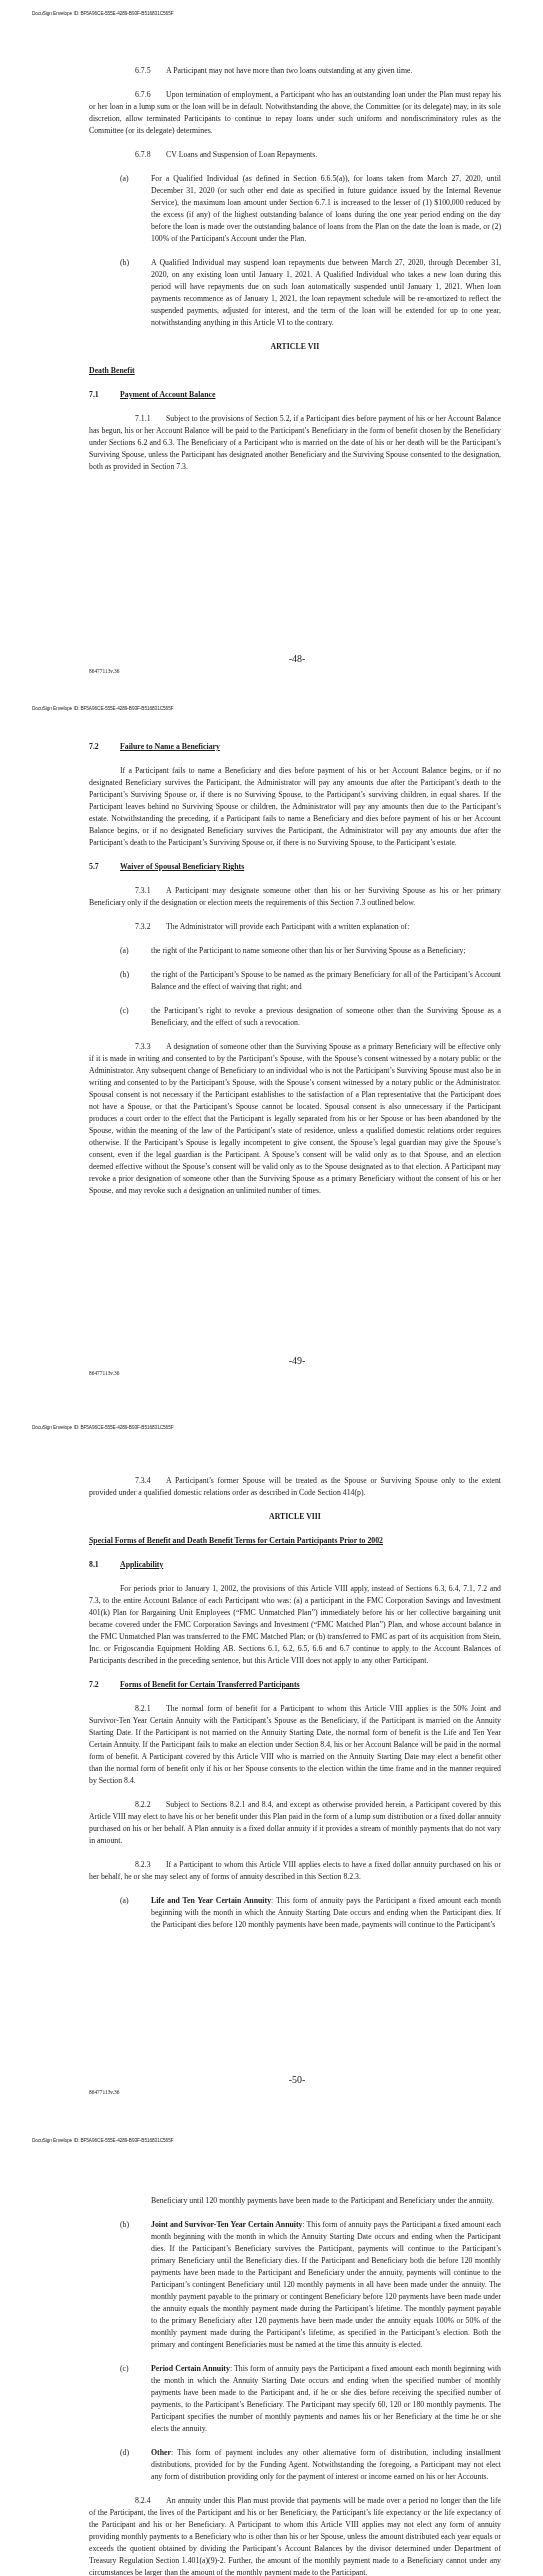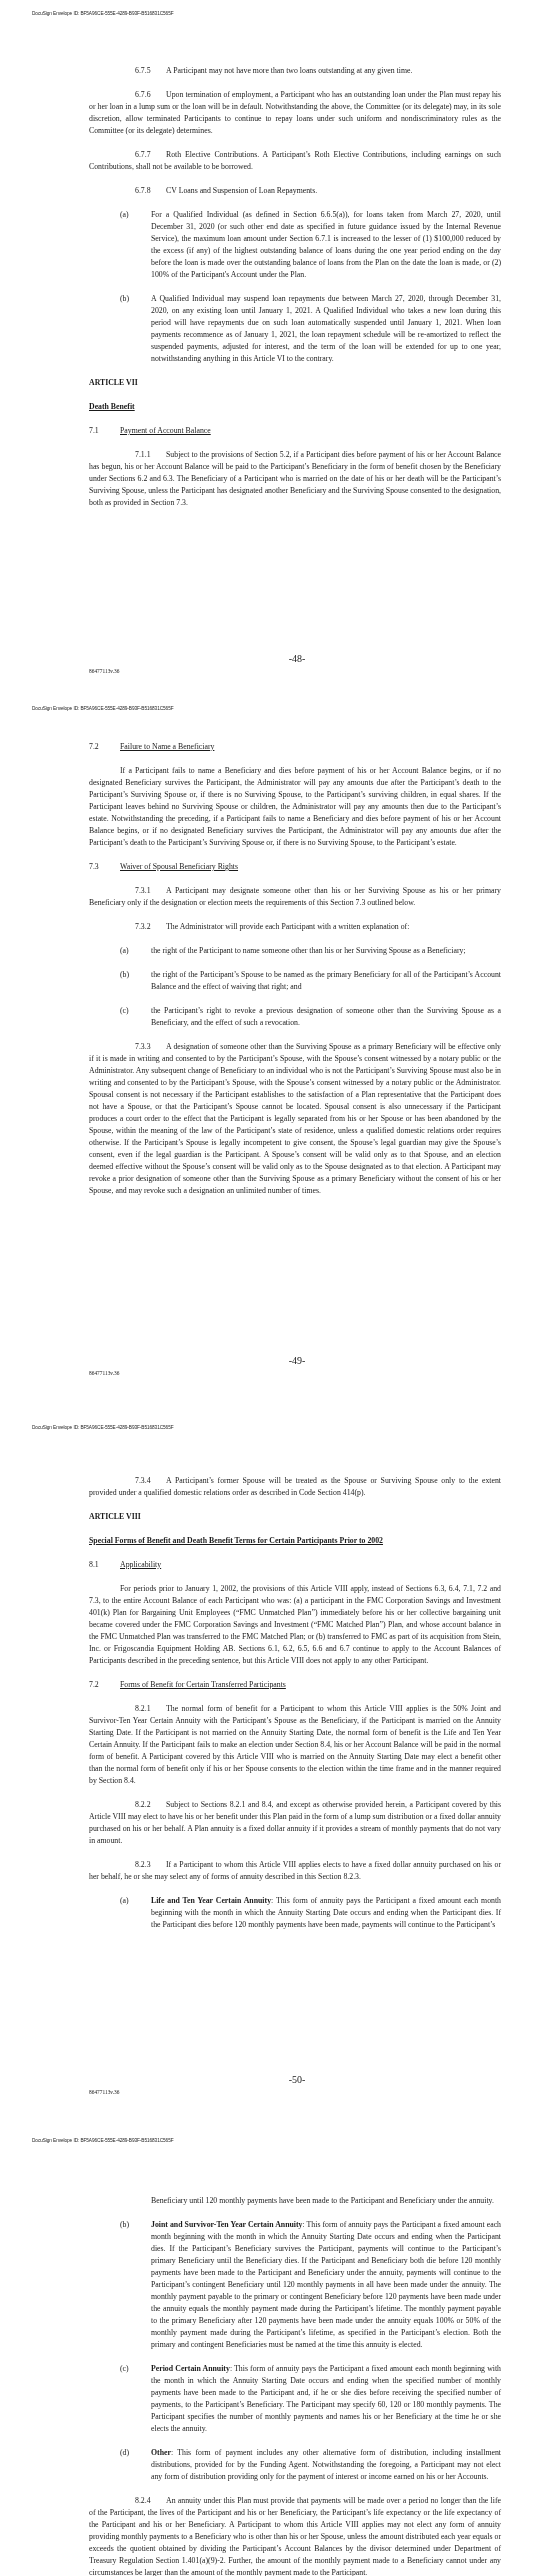--- a/index.html
+++ b/index.html
@@ -10,38 +10,37 @@
     .p3 { height: 703px; }
     .p4 { height: 703px; }
     .envelope { position: absolute; left: 7.2px; font-family: "Liberation Sans", sans-serif; font-size: 5.4px; color: #222; letter-spacing: -0.1px; transform: scaleX(0.88); transform-origin: left top; }
     .content { position: absolute; left: 64px; width: 412px; font-size: 7.8px; line-height: 12px; text-align: justify; }
     .para { margin: 0 0 12px 0; }
     .para .num { display: inline-block; margin-left: 46px; width: 31px; }
     .ind { text-indent: 31px; }
     .sub { display: flex; margin: 0 0 12px 0; }
     .sub .lbl { width: 31px; flex: none; margin-left: 31px; }
     .sub .txt { flex: 1; text-align: justify; }
-    .article { font-weight: bold; margin: 0 0 12px 0; }
+    .article { text-align: center; font-weight: bold; margin: 0 0 12px 0; }
     .article-title { font-weight: bold; text-decoration: underline; margin: 0 0 12px 0; }
-    .sec { display: flex; font-weight: normal; margin: 0 0 12px 0; }
+    .sec { display: flex; font-weight: bold; margin: 0 0 12px 0; }
     .sec .sn { width: 31px; flex: none; }
     .sec .st { text-decoration: underline; flex: 1; text-align: justify; }
     .pageno { position: absolute; left: 0; width: 544px; text-align: center; font-size: 10px; }
     .docid { position: absolute; left: 64px; font-size: 5.4px; }
     b { font-weight: bold; }
   </style>
 </head>
 <body>
 
 <div class="page p1">
   <div class="envelope" style="top:9.8px;">DocuSign Envelope ID: BF5A96CE-555E-4289-B93F-B516831C565F</div>
   <div class="content" style="top:65px;">
     <p class="para"><span class="num">6.7.5</span><span>A Participant may not have more than two loans outstanding at any given time.</span></p>
     <p class="para"><span class="num">6.7.6</span><span>Upon termination of employment, a Participant who has an outstanding loan under the Plan must repay his or her loan in a lump sum or the loan will be in default. Notwithstanding the above, the Committee (or its delegate) may, in its sole discretion, allow terminated Participants to continue to repay loans under such uniform and nondiscriminatory rules as the Committee (or its delegate) determines.</span></p>
-    <p class="para"><span class="num">6.7.7</span><span>Roth Elective Contributions.  A Participant’s Roth Elective Contributions, including earnings on such Contributions, shall not be available to be borrowed.</span></p>
     <p class="para"><span class="num">6.7.8</span><span>CV Loans and Suspension of Loan Repayments.</span></p>
     <div class="sub">
         <span class="lbl">(a)</span>
         <span class="txt">For a Qualified Individual (as defined in Section 6.6.5(a)), for loans taken from March 27, 2020, until December 31, 2020 (or such other end date as specified in future guidance issued by the Internal Revenue Service), the maximum loan amount under Section 6.7.1 is increased to the lesser of (1) $100,000 reduced by the excess (if any) of the highest outstanding balance of loans during the one year period ending on the day before the loan is made over the outstanding balance of loans from the Plan on the date the loan is made, or (2) 100% of the Participant's Account under the Plan.</span>
       </div>
     <div class="sub">
         <span class="lbl">(b)</span>
         <span class="txt">A Qualified Individual may suspend loan repayments due between March 27, 2020, through December 31, 2020, on any existing loan until January 1, 2021.  A Qualified Individual who takes a new loan during this period will have repayments due on such loan automatically suspended until January 1, 2021.  When loan payments recommence as of January 1, 2021, the loan repayment schedule will be re-amortized to reflect the suspended payments, adjusted for interest, and the term of the loan will be extended for up to one year, notwithstanding anything in this Article VI to the contrary.</span>
       </div>
     <div class="article">ARTICLE VII</div>
@@ -58,21 +57,21 @@
 
 <div class="page p2">
   <div class="envelope" style="top:2.1px;">DocuSign Envelope ID: BF5A96CE-555E-4289-B93F-B516831C565F</div>
   <div class="content" style="top:38px;">
     <div class="sec">
         <span class="sn">7.2</span>
         <span class="st">Failure to Name a Beneficiary</span>
       </div>
     <p class="para ind">If a Participant fails to name a Beneficiary and dies before payment of his or her Account Balance begins, or if no designated Beneficiary survives the Participant, the Administrator will pay any amounts due after the Participant’s death to the Participant’s Surviving Spouse or, if there is no Surviving Spouse, to the Participant’s surviving children, in equal shares.  If the Participant leaves behind no Surviving Spouse or children, the Administrator will pay any amounts then due to the Participant’s estate.  Notwithstanding the preceding, if a Participant fails to name a Beneficiary and dies before payment of his or her Account Balance begins, or if no designated Beneficiary survives the Participant, the Administrator will pay any amounts due after the Participant’s death to the Participant’s Surviving Spouse or, if there is no Surviving Spouse, to the Participant’s estate.</p>
     <div class="sec">
-        <span class="sn">7.3</span>
+        <span class="sn">5.7</span>
         <span class="st">Waiver of Spousal Beneficiary Rights</span>
       </div>
     <p class="para"><span class="num">7.3.1</span><span>A Participant may designate someone other than his or her Surviving Spouse as his or her primary Beneficiary only if the designation or election meets the requirements of this Section 7.3 outlined below.</span></p>
     <p class="para"><span class="num">7.3.2</span><span>The Administrator will provide each Participant with a written explanation of:</span></p>
     <div class="sub">
         <span class="lbl">(a)</span>
         <span class="txt">the right of the Participant to name someone other than his or her Surviving Spouse as a Beneficiary;</span>
       </div>
     <div class="sub">
         <span class="lbl">(b)</span>

